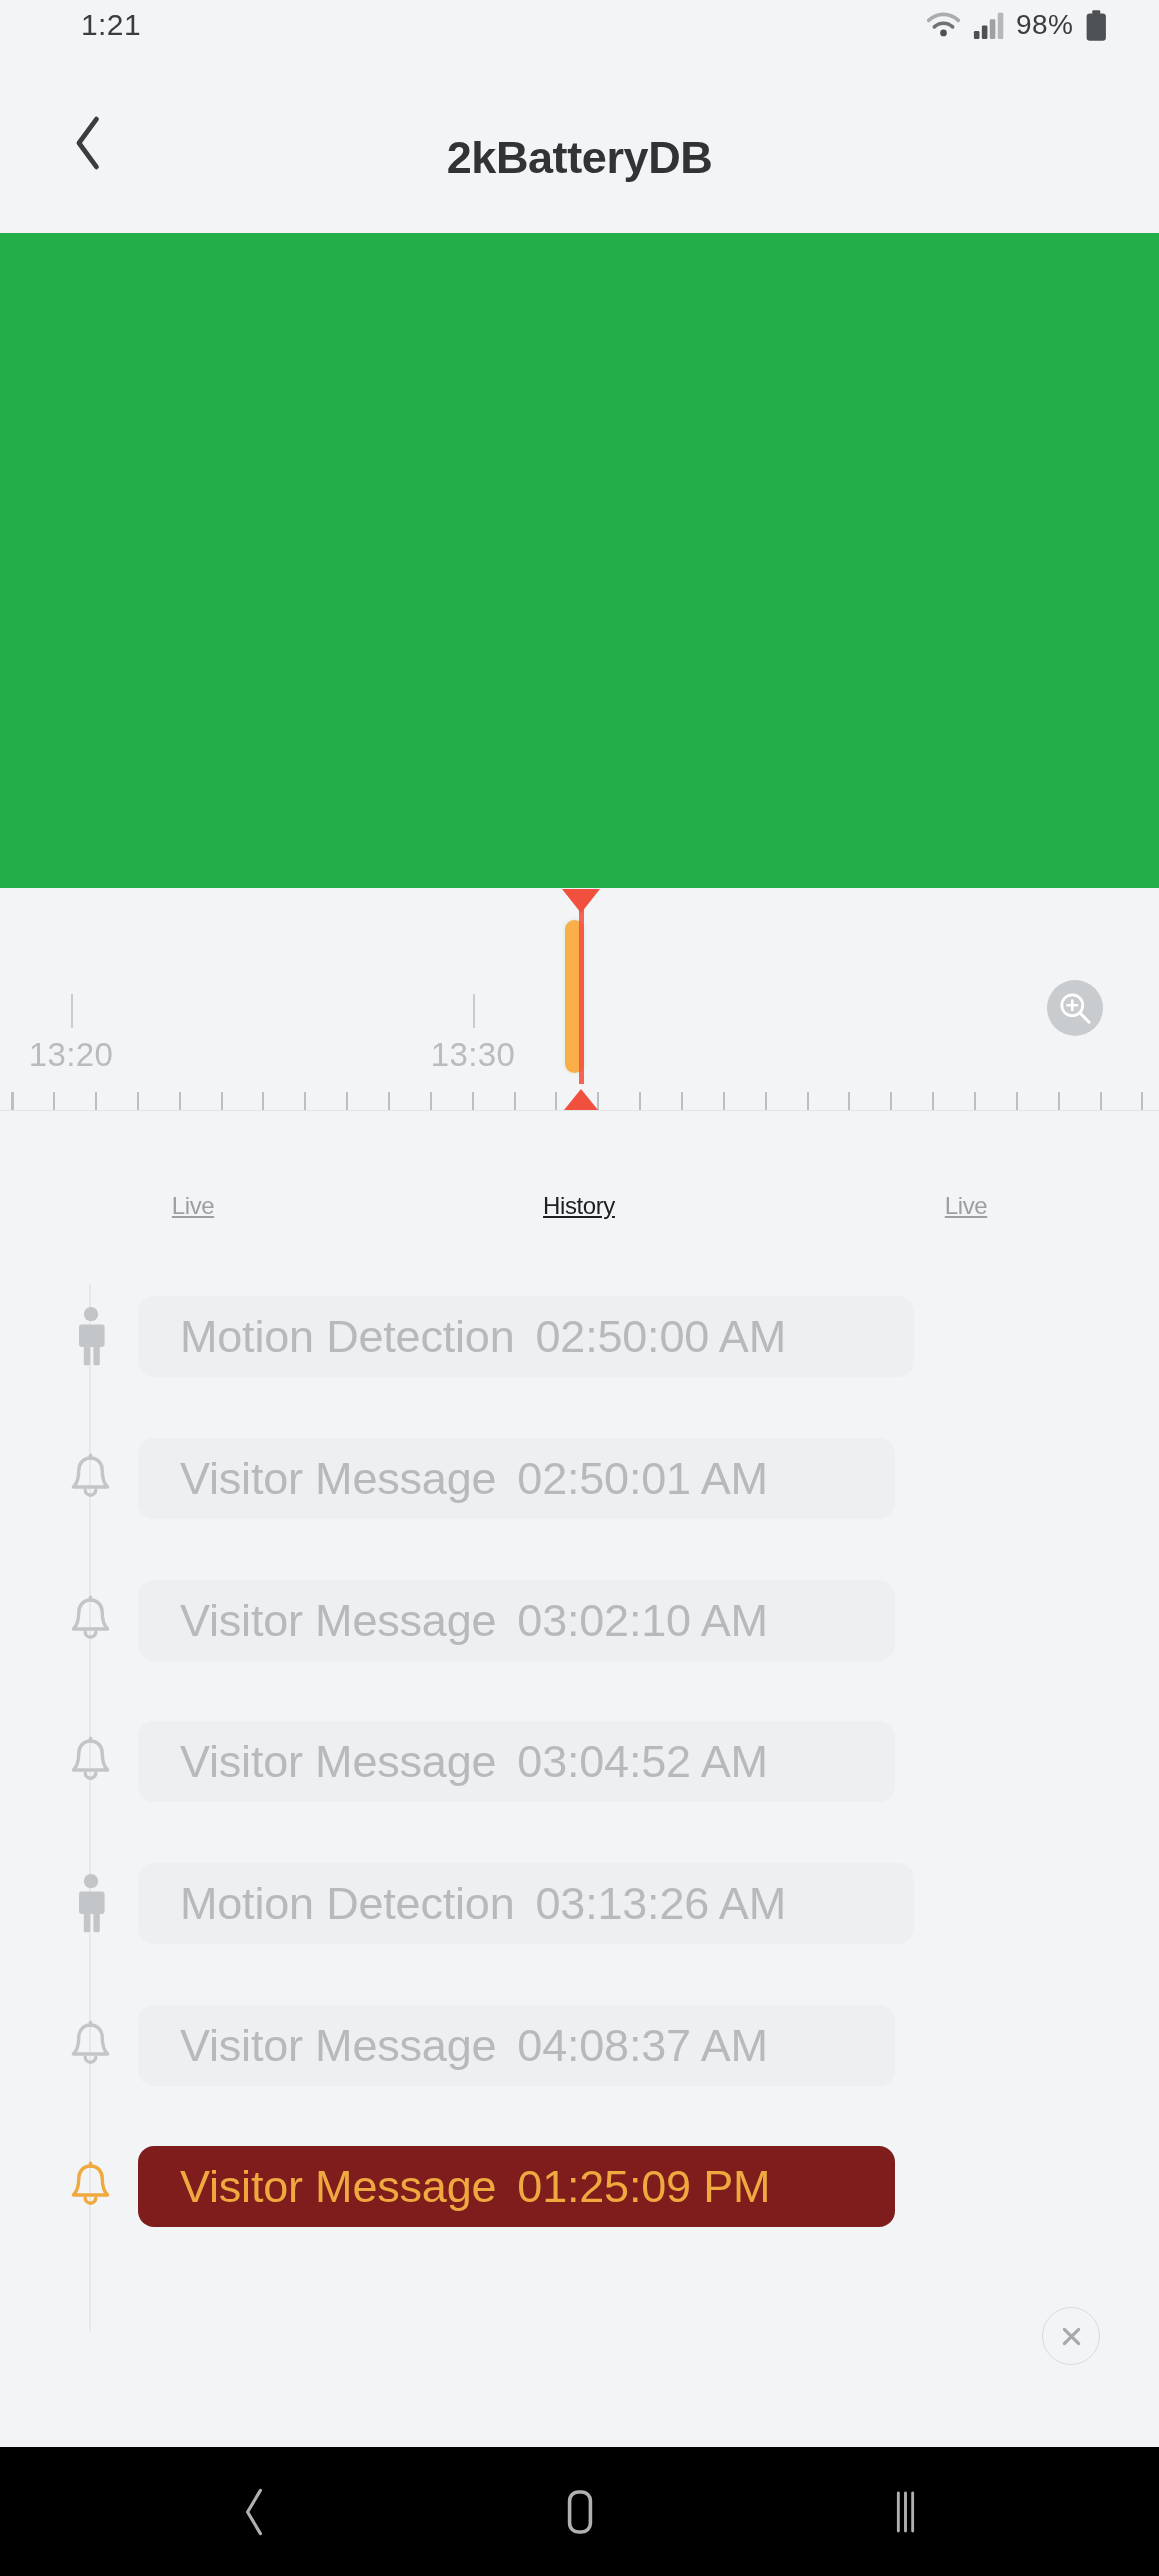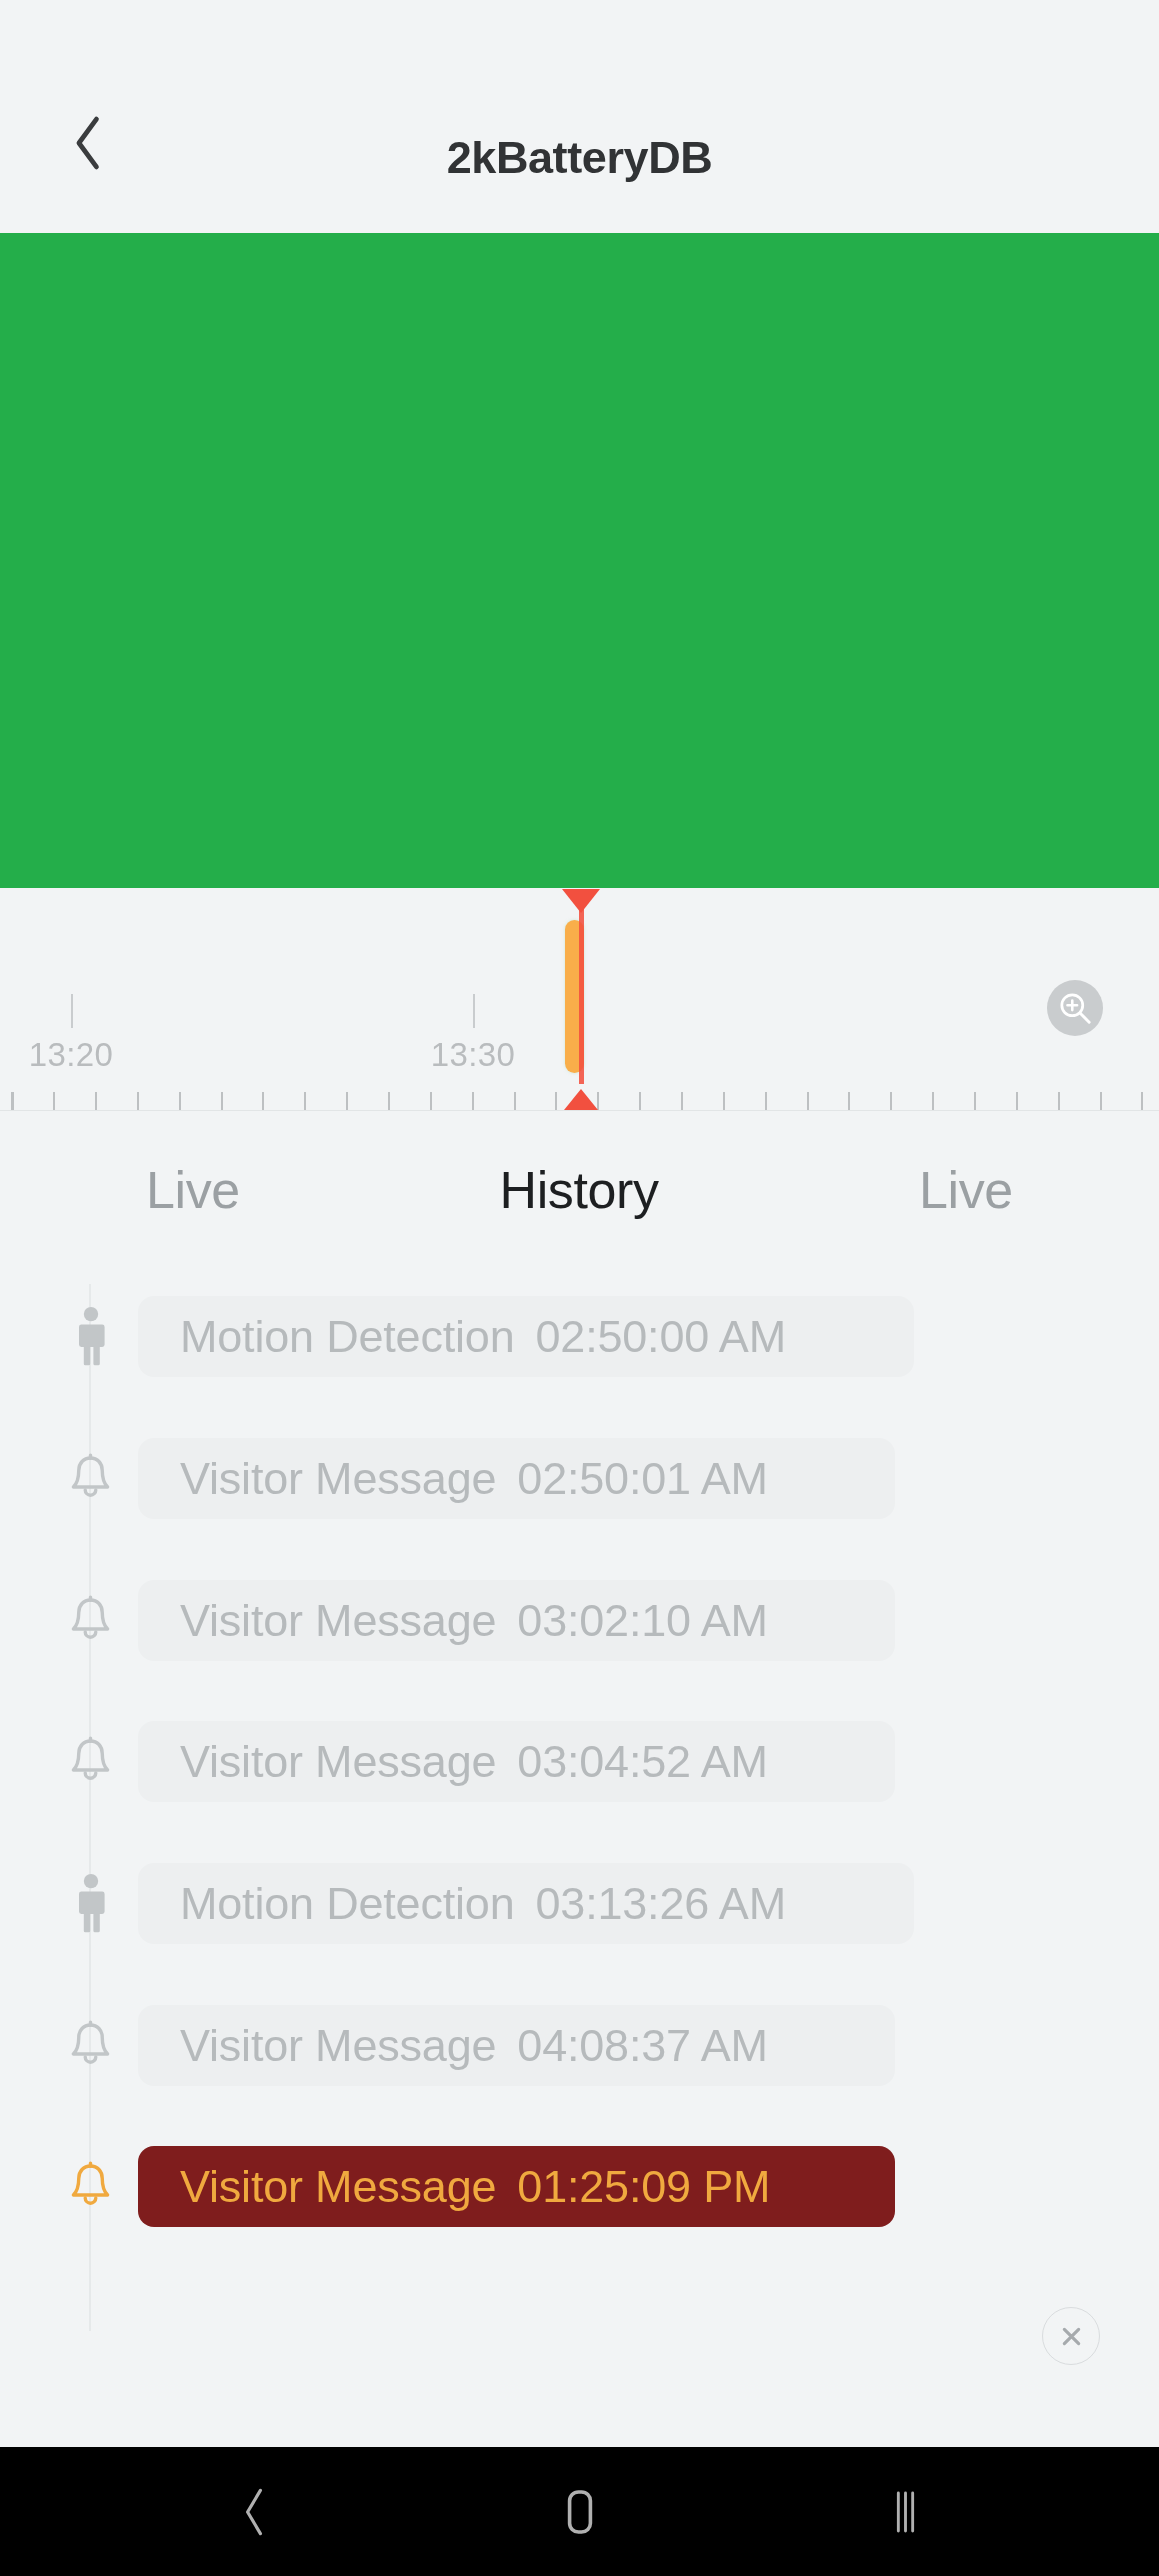--- a/index.html
+++ b/index.html
@@ -59,21 +59,21 @@
   }
 
   .tl-zoom {
     position:absolute; left:1047px; top:980px; width:56px; height:56px;
     border-radius:50%; background:#C9CCCE;
     display:flex; align-items:center; justify-content:center;
   }
 
   
   .tabsbar { position:absolute; left:0; top:1111px; width:1159px; height:158px; background:#F2F4F5; }
-  .tab { position:absolute; top:0; height:158px; display:flex; align-items:center; justify-content:center; font-size:52px; letter-spacing:-0.4px; }
+  .tab { position:absolute; top:16px; height:158px; display:flex; align-items:center; justify-content:center; font-size:24px; letter-spacing:-0.4px;text-decoration:underline; }
   .tab.inactive { color:#9BA0A3; font-weight:normal; }
   .tab.active { color:#1D1F21; font-weight:normal; }
   .tab-0 { left:0;    width:386px; }
   .tab-1 { left:386px; width:386px; }
   .tab-2 { left:773px; width:386px; }
 
   
   .evlist { position:absolute; left:0; top:1269px; width:1159px; height:1179px; }
   .ev-line { position:absolute; left:89px; top:14.5px; width:2.4px; height:1047px; background:#E6E9EA; }
   .ev-row { position:absolute; left:0; height:81px; display:flex; align-items:center; }
@@ -99,20 +99,41 @@
   .nav-item { position:absolute; top:0; width:161px; height:129px; display:flex; align-items:center; justify-content:center; }
   .nav-back   { left:173px; }
   .nav-home   { left:499px; }
   .nav-recent { left:825px; }
 </style>
 </head>
 <body>
 
 <div id="screen">
 
+  <div class="statusbar">
+    <div class="sb-time">1:21</div>
+    <div class="sb-right">
+      <svg class="ico-wifi" width="35" height="27" viewBox="0 0 44 34">
+        <path d="M22 30.5a4.2 4.2 0 1 0 0-8.4 4.2 4.2 0 0 0 0 8.4z" fill="#4E5153"></path>
+        <path d="M10.5 18.8a16.5 16.5 0 0 1 23 0" stroke="#6E7275" stroke-width="4.6" fill="none" stroke-linecap="round"></path>
+        <path d="M3.4 10.6a26.5 26.5 0 0 1 37.2 0" stroke="#A9ADB0" stroke-width="4.6" fill="none" stroke-linecap="round"></path>
+      </svg>
+      <svg class="ico-signal" width="32" height="27" viewBox="0 0 40 34">
+        <rect x="1" y="24" width="7" height="10" rx="1.6" fill="#4E5153"></rect>
+        <rect x="11" y="17" width="7" height="17" rx="1.6" fill="#4E5153"></rect>
+        <rect x="21" y="9" width="7" height="25" rx="1.6" fill="#9DA1A4"></rect>
+        <rect x="31" y="1" width="7" height="33" rx="1.6" fill="#B4B8BB"></rect>
+      </svg>
+      <span class="sb-batt-pct">98%</span>
+      <svg class="ico-battery" width="22.5" height="31" viewBox="0 0 28 38">
+        <rect x="9" y="0" width="10" height="5" rx="1.6" fill="#4E5153"></rect>
+        <rect x="2" y="4" width="24" height="34" rx="4" fill="#4E5153"></rect>
+      </svg>
+    </div>
+  </div>
 
   <div class="header">
     <div class="hdr-back">
       <svg width="35" height="58" viewBox="0 0 44 72">
         <path d="M32 6 L10 36 L32 66" stroke="#3A3C3E" stroke-width="6" fill="none" stroke-linecap="round" stroke-linejoin="round"></path>
       </svg>
     </div>
     <div class="hdr-title">2kBatteryDB</div>
   </div>
 

